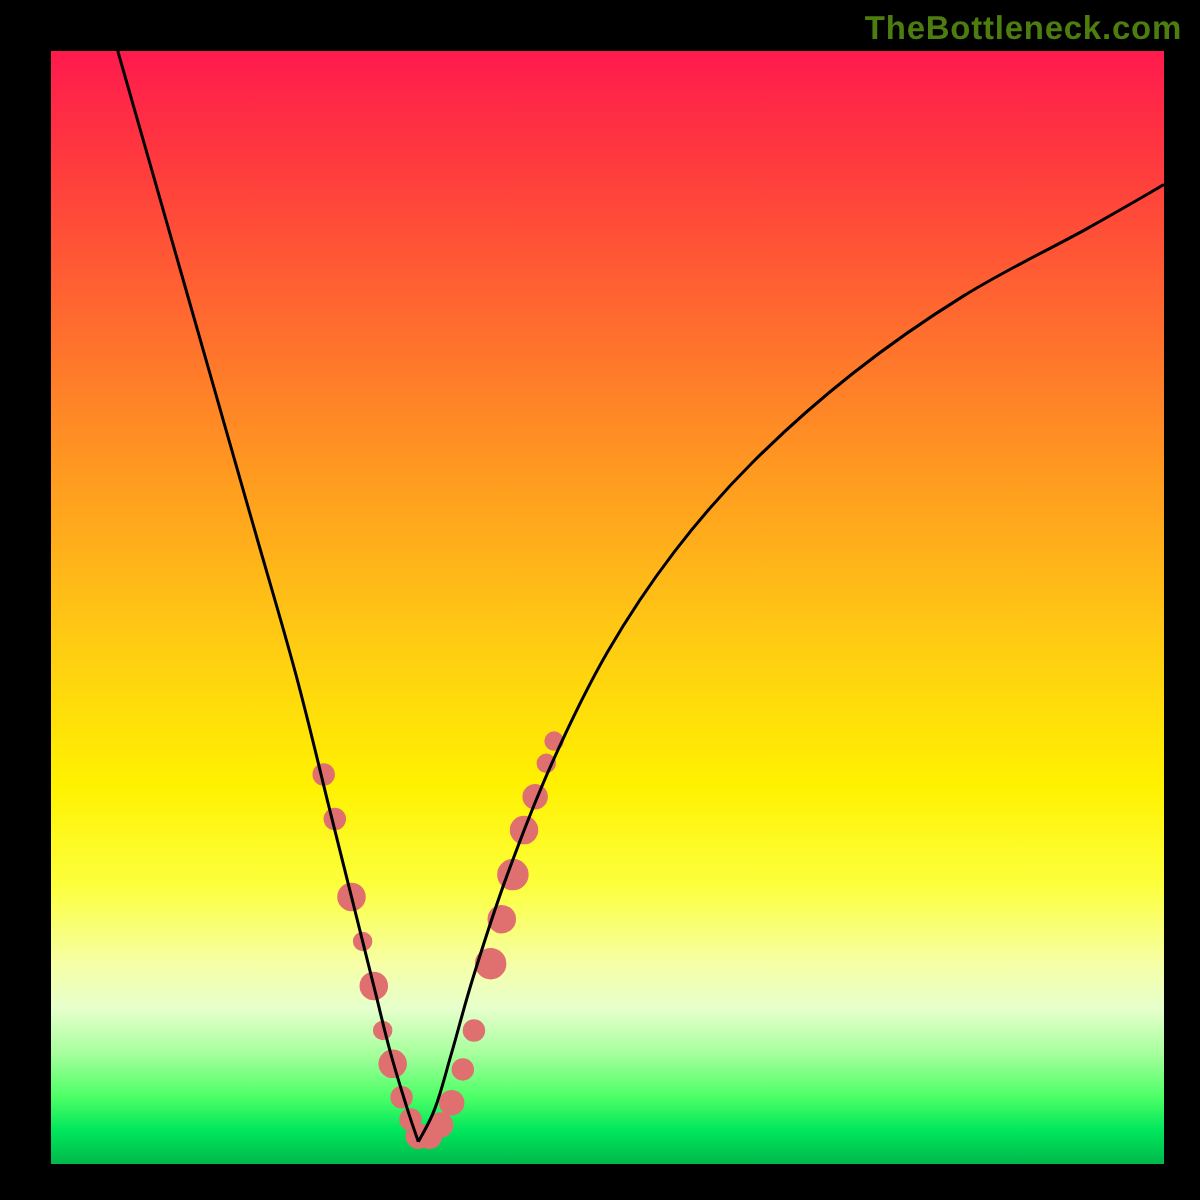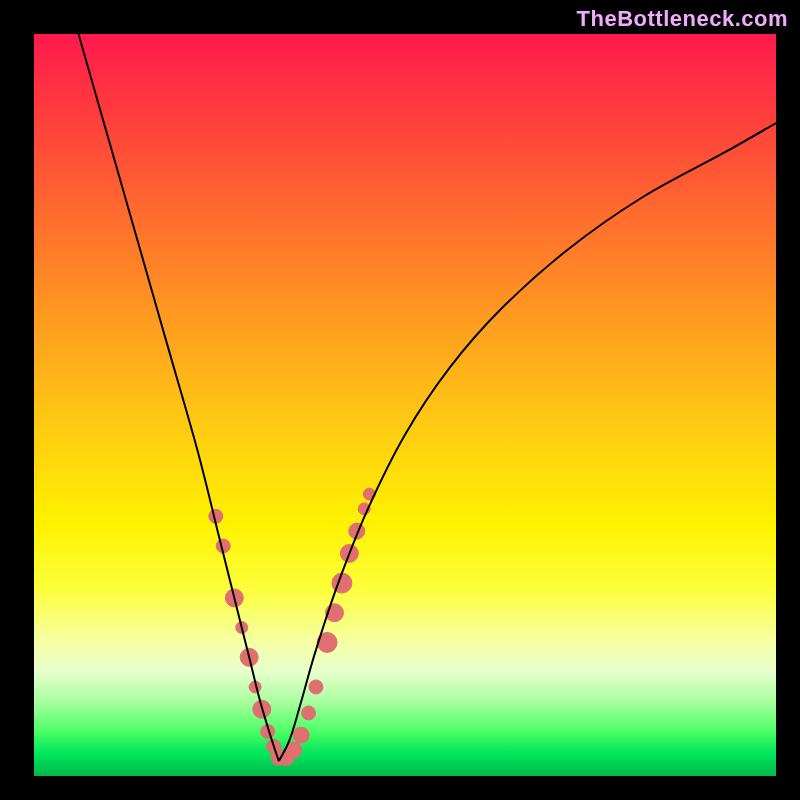--- a/index.html
+++ b/index.html
@@ -44,21 +44,21 @@
       #a8ff9e 90%,
       #4cff66 94%,
       #00e65c 97%,
       #00b84a 100%
     );
   }
   .watermark {
     position: absolute;
     top: 6px;
     right: 12px;
-    color: #f0abfc;
+    color: #4d7c0f;
     font-size: 22px;
     font-weight: 600;
     letter-spacing: 0.5px;
     z-index: 20;
     user-select: none;
   }
   svg.curves {
     position: absolute;
     inset: 0;
   }

